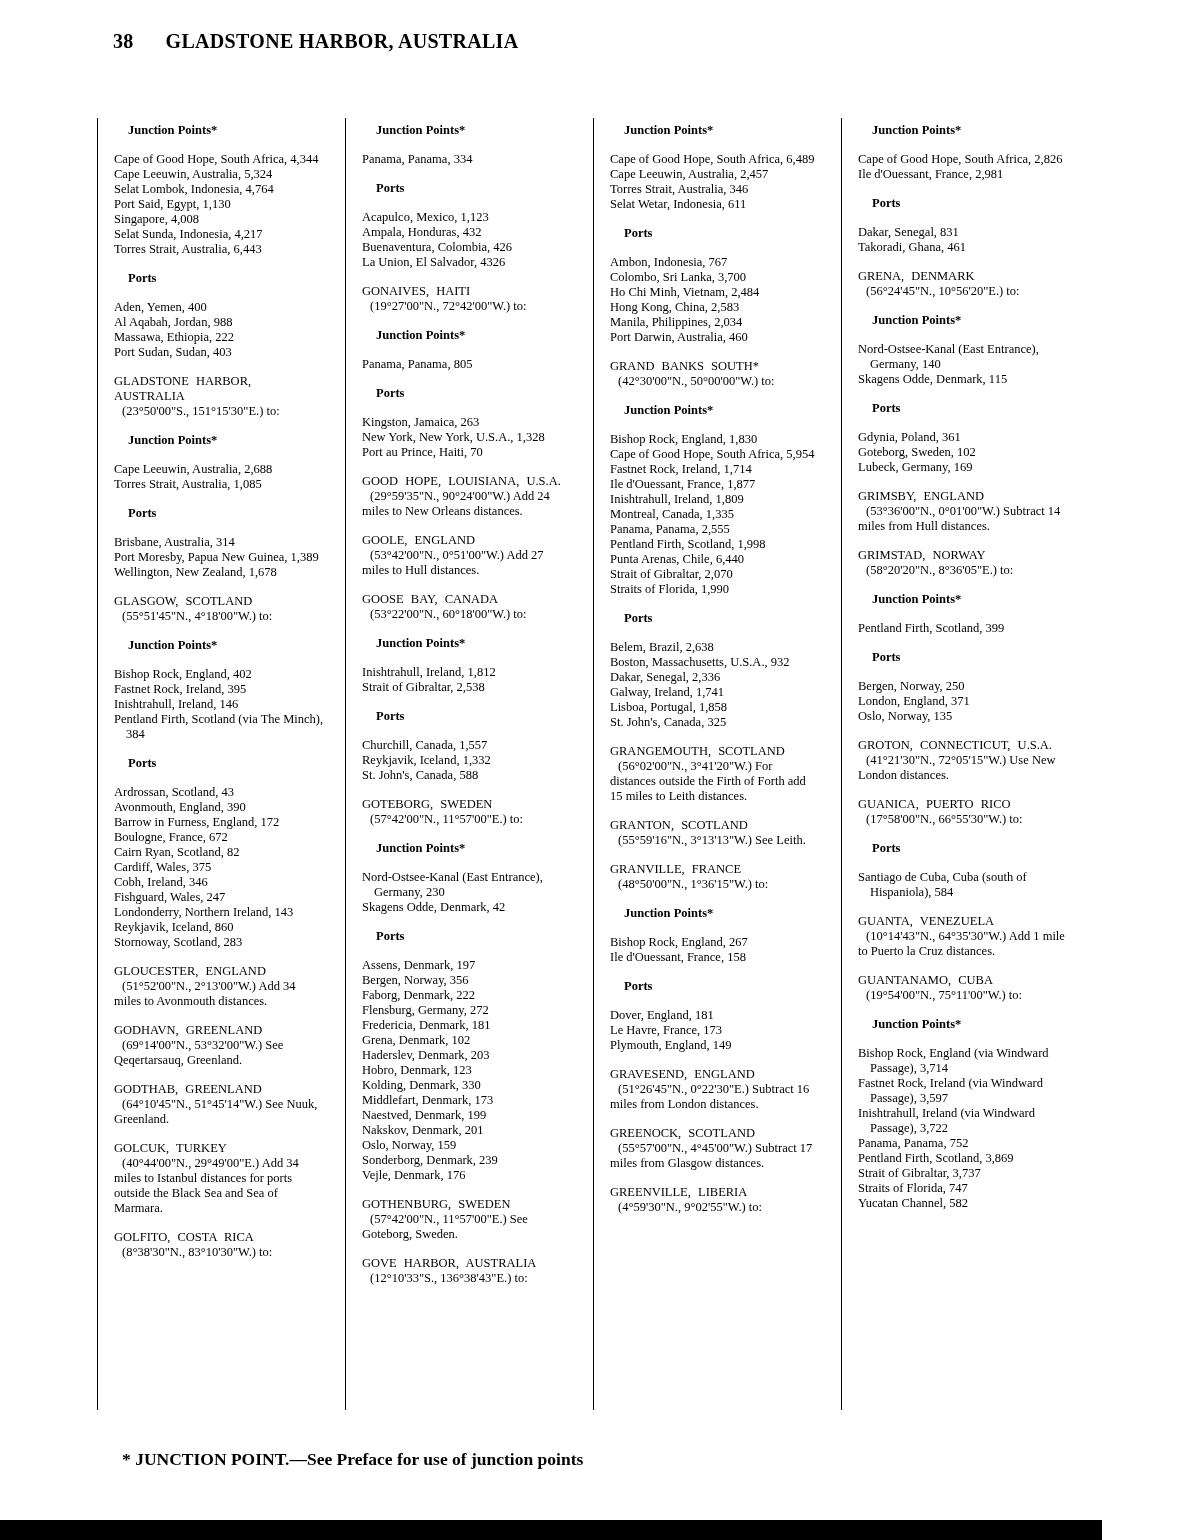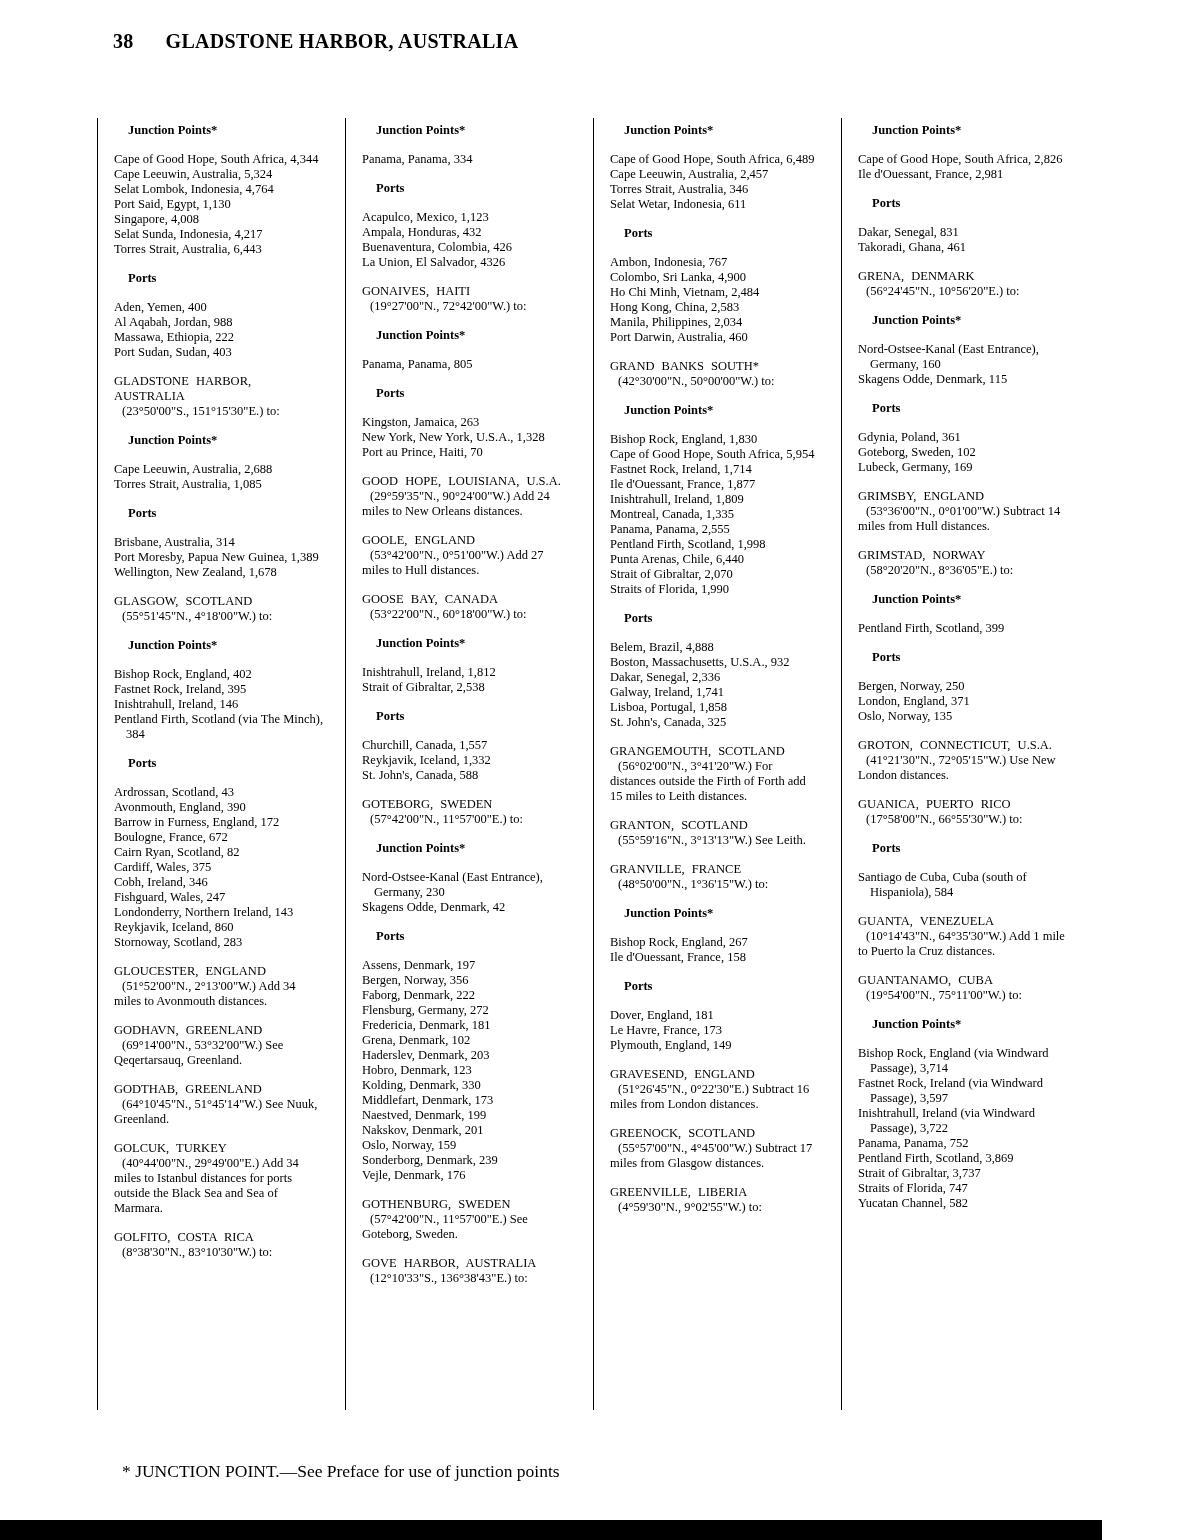--- a/index.html
+++ b/index.html
@@ -28,21 +28,21 @@
     padding:5px 20px 0 16px;
     font-size:12.5px; line-height:15px;
   }
   .it-e { padding-left:12px; text-indent:-12px; }
   .it-sub { font-weight:bold; margin:14px 0 14px 14px; }
   .col .it-sub:first-child { margin-top:0; }
   .it-h { font-weight:normal; margin-top:14px; word-spacing:4px; }
   .it-c { text-indent:8px; }
   .footer {
     position:absolute; top:1449px; left:122px;
-    font-weight:normal; font-size:17.5px;margin-top:12px;
+    font-weight:bold; font-size:17.5px;
   }
   .bottom-bar {
     position:absolute; left:0; bottom:0;
     width:100%; height:20px; background:#000;
   }
 </style>
 </head>
 <body>
 
 <div class="page">
@@ -160,41 +160,41 @@
         <p class="it-c">(12°10'33"S., 136°38'43"E.) to:</p>
       </div>
       <div class="col">
         <p class="it-sub">Junction Points*</p>
         <p class="it-e">Cape of Good Hope, South Africa, 6,489</p>
         <p class="it-e">Cape Leeuwin, Australia, 2,457</p>
         <p class="it-e">Torres Strait, Australia, 346</p>
         <p class="it-e">Selat Wetar, Indonesia, 611</p>
         <p class="it-sub">Ports</p>
         <p class="it-e">Ambon, Indonesia, 767</p>
-        <p class="it-e">Colombo, Sri Lanka, 4,900</p>
+        <p class="it-e">Colombo, Sri Lanka, 3,700</p>
         <p class="it-e">Ho Chi Minh, Vietnam, 2,484</p>
         <p class="it-e">Hong Kong, China, 2,583</p>
         <p class="it-e">Manila, Philippines, 2,034</p>
         <p class="it-e">Port Darwin, Australia, 460</p>
         <p class="it-h">GRAND BANKS SOUTH*</p>
         <p class="it-c">(42°30'00"N., 50°00'00"W.) to:</p>
         <p class="it-sub">Junction Points*</p>
         <p class="it-e">Bishop Rock, England, 1,830</p>
         <p class="it-e">Cape of Good Hope, South Africa, 5,954</p>
         <p class="it-e">Fastnet Rock, Ireland, 1,714</p>
         <p class="it-e">Ile d'Ouessant, France, 1,877</p>
         <p class="it-e">Inishtrahull, Ireland, 1,809</p>
         <p class="it-e">Montreal, Canada, 1,335</p>
         <p class="it-e">Panama, Panama, 2,555</p>
         <p class="it-e">Pentland Firth, Scotland, 1,998</p>
         <p class="it-e">Punta Arenas, Chile, 6,440</p>
         <p class="it-e">Strait of Gibraltar, 2,070</p>
         <p class="it-e">Straits of Florida, 1,990</p>
         <p class="it-sub">Ports</p>
-        <p class="it-e">Belem, Brazil, 4,888</p>
+        <p class="it-e">Belem, Brazil, 2,638</p>
         <p class="it-e">Boston, Massachusetts, U.S.A., 932</p>
         <p class="it-e">Dakar, Senegal, 2,336</p>
         <p class="it-e">Galway, Ireland, 1,741</p>
         <p class="it-e">Lisboa, Portugal, 1,858</p>
         <p class="it-e">St. John's, Canada, 325</p>
         <p class="it-h">GRANGEMOUTH, SCOTLAND</p>
         <p class="it-c">(56°02'00"N., 3°41'20"W.) For distances outside the Firth of Forth add 15 miles to Leith distances.</p>
         <p class="it-h">GRANTON, SCOTLAND</p>
         <p class="it-c">(55°59'16"N., 3°13'13"W.) See Leith.</p>
         <p class="it-h">GRANVILLE, FRANCE</p>
@@ -216,21 +216,21 @@
       <div class="col">
         <p class="it-sub">Junction Points*</p>
         <p class="it-e">Cape of Good Hope, South Africa, 2,826</p>
         <p class="it-e">Ile d'Ouessant, France, 2,981</p>
         <p class="it-sub">Ports</p>
         <p class="it-e">Dakar, Senegal, 831</p>
         <p class="it-e">Takoradi, Ghana, 461</p>
         <p class="it-h">GRENA, DENMARK</p>
         <p class="it-c">(56°24'45"N., 10°56'20"E.) to:</p>
         <p class="it-sub">Junction Points*</p>
-        <p class="it-e">Nord-Ostsee-Kanal (East Entrance), Germany, 160</p>
+        <p class="it-e">Nord-Ostsee-Kanal (East Entrance), Germany, 140</p>
         <p class="it-e">Skagens Odde, Denmark, 115</p>
         <p class="it-sub">Ports</p>
         <p class="it-e">Gdynia, Poland, 361</p>
         <p class="it-e">Goteborg, Sweden, 102</p>
         <p class="it-e">Lubeck, Germany, 169</p>
         <p class="it-h">GRIMSBY, ENGLAND</p>
         <p class="it-c">(53°36'00"N., 0°01'00"W.) Subtract 14 miles from Hull distances.</p>
         <p class="it-h">GRIMSTAD, NORWAY</p>
         <p class="it-c">(58°20'20"N., 8°36'05"E.) to:</p>
         <p class="it-sub">Junction Points*</p>

